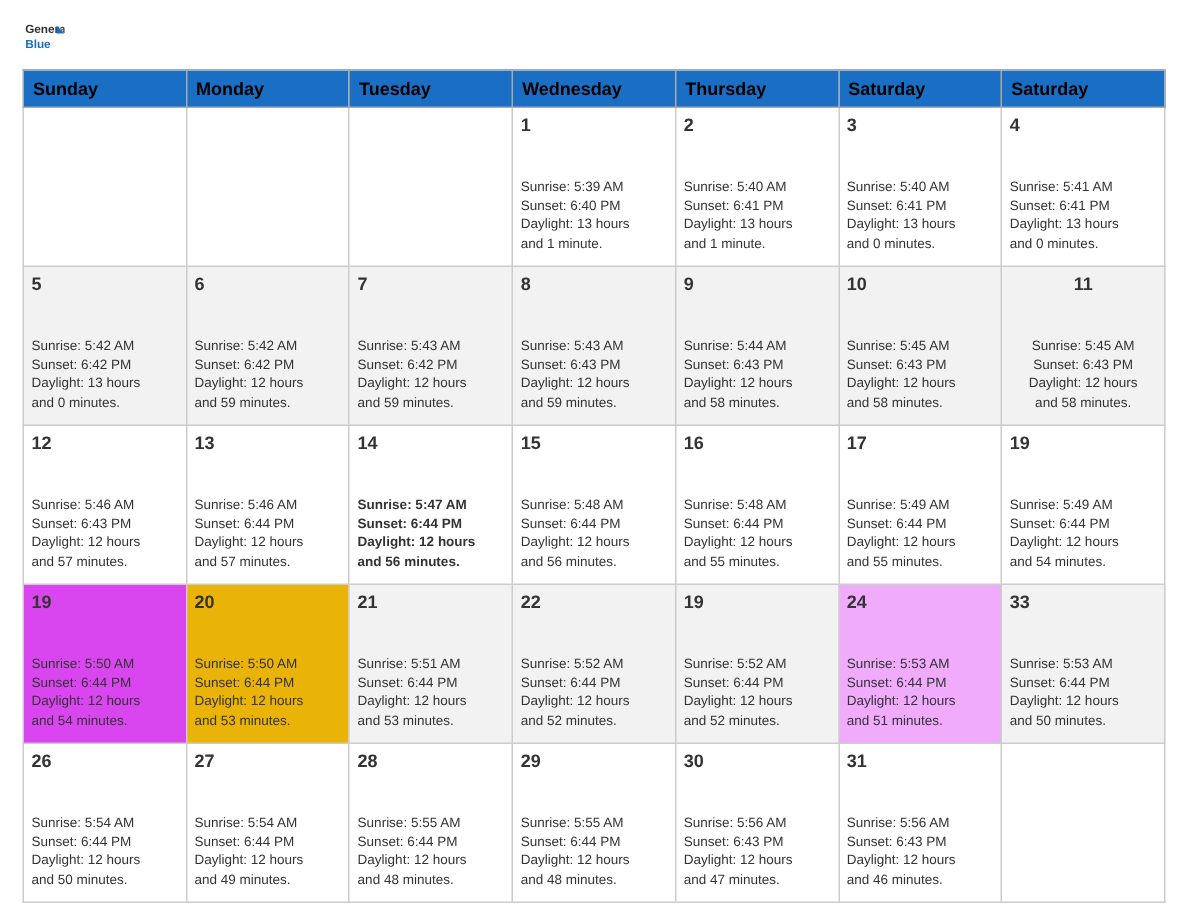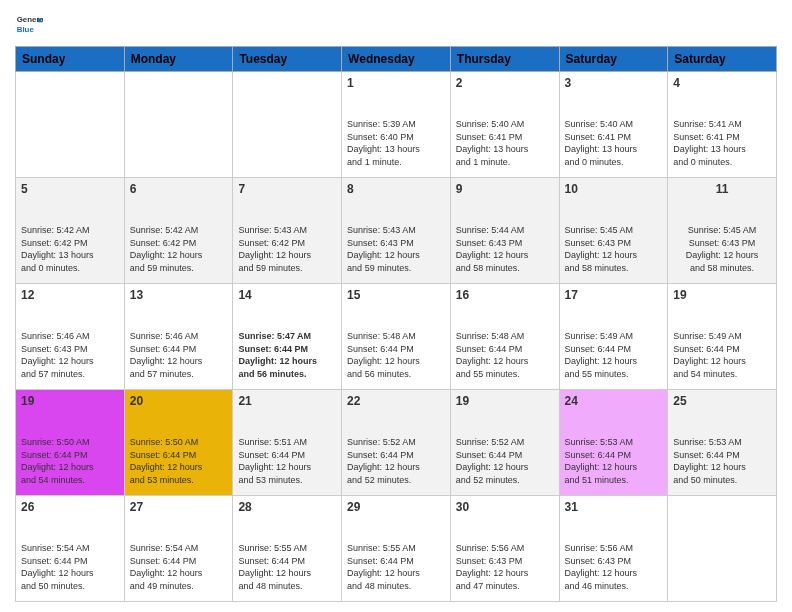--- a/index.html
+++ b/index.html
@@ -297,21 +297,21 @@
 and 52 minutes.</div>
           </td>
           <td style="background: #f0abfc;">
             <span class="day-num">24</span>
             <div class="day-info" style="white-space: pre-line;">Sunrise: 5:53 AM
 Sunset: 6:44 PM
 Daylight: 12 hours
 and 51 minutes.</div>
           </td>
           <td style="background: rgb(242, 242, 242);">
-            <span class="day-num">25</span>
+            <span class="day-num">33</span>
             <div class="day-info" style="white-space: pre-line;">Sunrise: 5:53 AM
 Sunset: 6:44 PM
 Daylight: 12 hours
 and 50 minutes.</div>
           </td>
         </tr>
         <tr>
           <td>
             <span class="day-num">26</span>
             <div class="day-info" style="white-space: pre-line;">Sunrise: 5:54 AM

